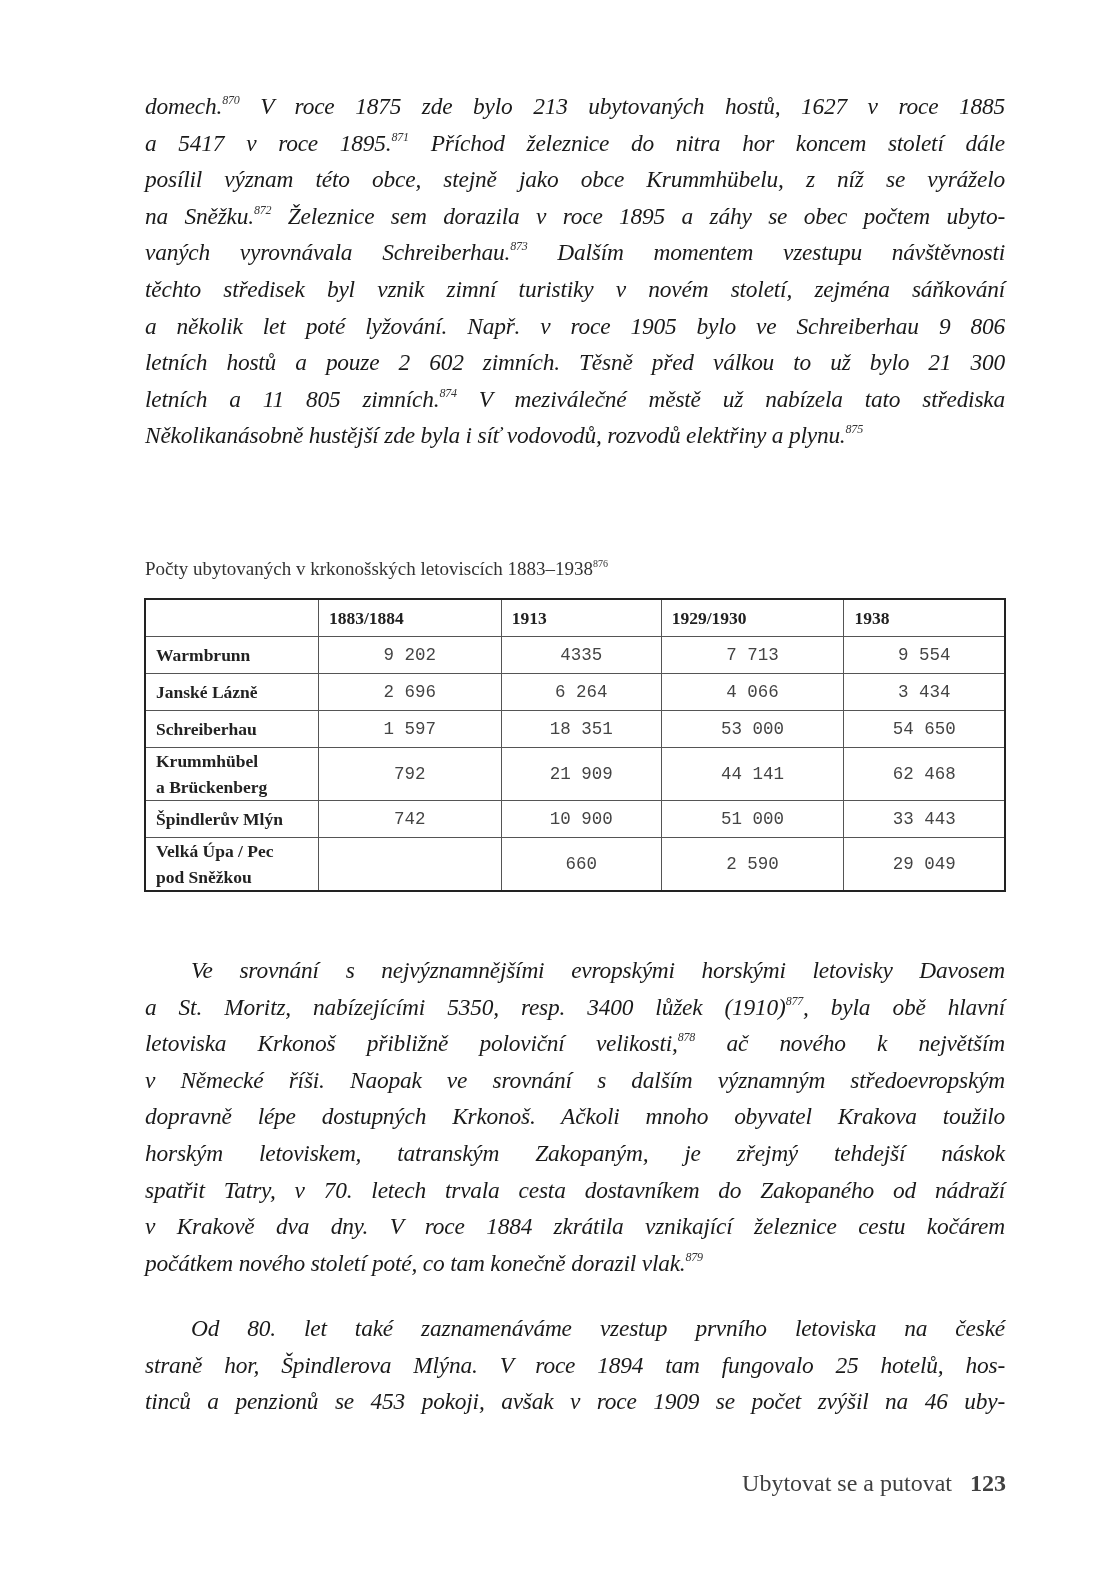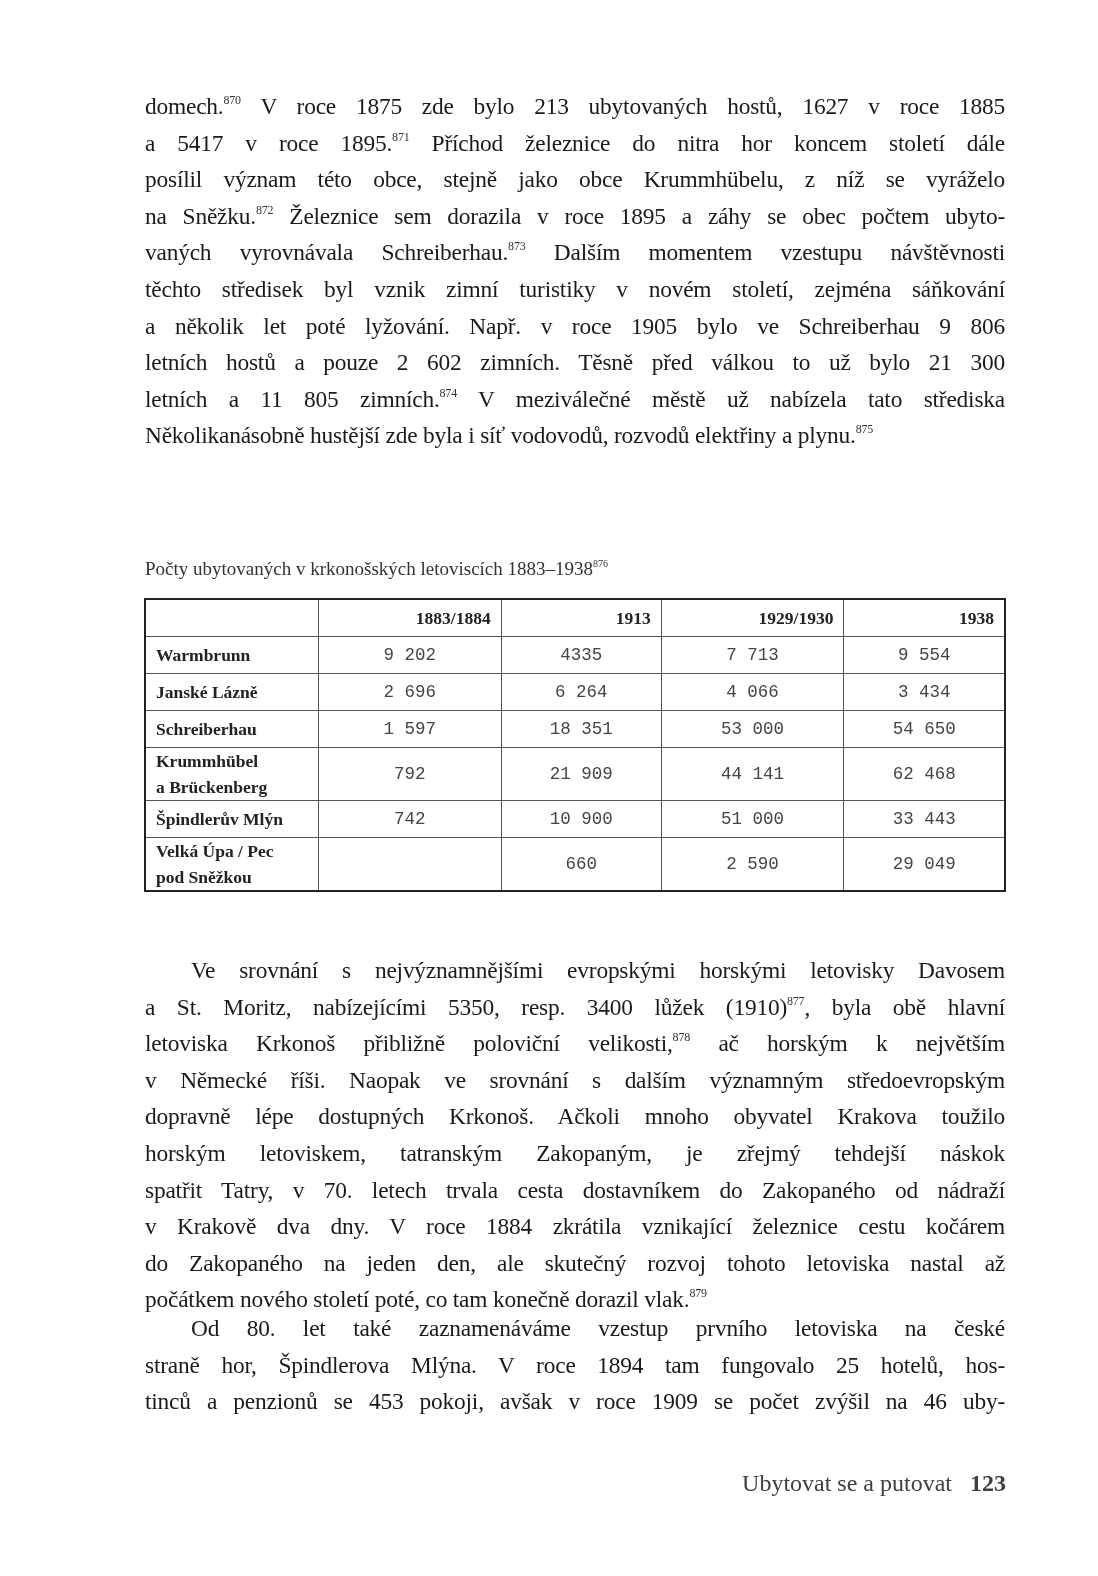--- a/index.html
+++ b/index.html
@@ -1,30 +1,30 @@
 <!DOCTYPE html>
 <html><head>
 <meta charset="utf-8">
 <style>
   html, body { margin: 0; padding: 0; background: #ffffff; }
   body { width: 1098px; height: 1576px; position: relative; overflow: hidden;
          font-family: "Liberation Serif", "DejaVu Serif", serif; color: #1a1a1a; }
   .para { position: absolute; left: 145px; width: 860px; font-size: 23.4px; line-height: 36.6px;
-          text-align: justify; letter-spacing: -0.2px; }
+          text-align: justify; letter-spacing: -0.2px; font-style: italic; }
   .para .line { display: block; height: 36.6px; white-space: nowrap; text-align-last: justify; text-align: justify; }
   .para .line.last { text-align-last: left; }
   .para .line.indent { padding-left: 46px; }
   sup { font-size: 12px; line-height: 0; vertical-align: 10px; color: #333; }
   .caption { position: absolute; left: 145px; top: 558px; font-size: 19px; color: #333; }
   .caption sup { font-size: 10px; vertical-align: 8px; }
   table.data { position: absolute; left: 144px; top: 598px; width: 862px; border-collapse: collapse;
                font-size: 17.5px; color: #222; }
   table.data td, table.data th { border: 1px solid #555; padding: 0 10px; height: 36px; }
   table.data { border: 2px solid #222; }
-  table.data th { font-weight: bold; text-align: right; }
+  table.data th { font-weight: bold; text-align: left; }
   table.data td.rowhead { font-weight: bold; text-align: left; width: 152px; line-height: 26px; }
   table.data td.num { text-align: center; color: #444; font-family: Liberation Mono, monospace; }
   table.data tr.tall td { height: 52px; }
   .footer { position: absolute; top: 1470px; right: 92px; font-size: 24px; color: #404040; }
   .footer .pnum { font-weight: bold; margin-left: 18px; }
 </style>
 </head>
 <body>
 
 <div class="para" style="top:88px;">
@@ -94,27 +94,26 @@
         <td class="num">660</td>
         <td class="num">2 590</td>
         <td class="num">29 049</td>
       </tr>
     </tbody>
 </table>
 
 <div class="para" style="top:952px;">
     <span class="line indent"><span>Ve srovnání s nejvýznamnějšími evropskými horskými letovisky Davosem</span></span>
     <span class="line"><span>a St. Moritz, nabízejícími 5350, resp. 3400 lůžek (1910)</span><sup>877</sup><span>, byla obě hlavní</span></span>
-    <span class="line"><span>letoviska Krkonoš přibližně poloviční velikosti,</span><sup>878</sup><span> ač horským k největším</span></span>
+    <span class="line"><span>letoviska Krkonoš přibližně poloviční velikosti,</span><sup>878</sup><span> ač nového k největším</span></span>
     <span class="line"><span>v Německé říši. Naopak ve srovnání s dalším významným středoevropským</span></span>
     <span class="line"><span>dopravně lépe dostupných Krkonoš. Ačkoli mnoho obyvatel Krakova toužilo</span></span>
     <span class="line"><span>horským letoviskem, tatranským Zakopaným, je zřejmý tehdejší náskok</span></span>
     <span class="line"><span>spatřit Tatry, v 70. letech trvala cesta dostavníkem do Zakopaného od nádraží</span></span>
     <span class="line"><span>v Krakově dva dny. V roce 1884 zkrátila vznikající železnice cestu kočárem</span></span>
-    <span class="line"><span>do Zakopaného na jeden den, ale skutečný rozvoj tohoto letoviska nastal až</span></span>
     <span class="line last"><span>počátkem nového století poté, co tam konečně dorazil vlak.</span><sup>879</sup></span>
   </div>
 
 <div class="para" style="top:1310px;">
     <span class="line indent"><span>Od 80. let také zaznamenáváme vzestup prvního letoviska na české</span></span>
     <span class="line"><span>straně hor, Špindlerova Mlýna. V roce 1894 tam fungovalo 25 hotelů, hos-</span></span>
     <span class="line"><span>tinců a penzionů se 453 pokoji, avšak v roce 1909 se počet zvýšil na 46 uby-</span></span>
   </div>
 
 <div class="footer">

